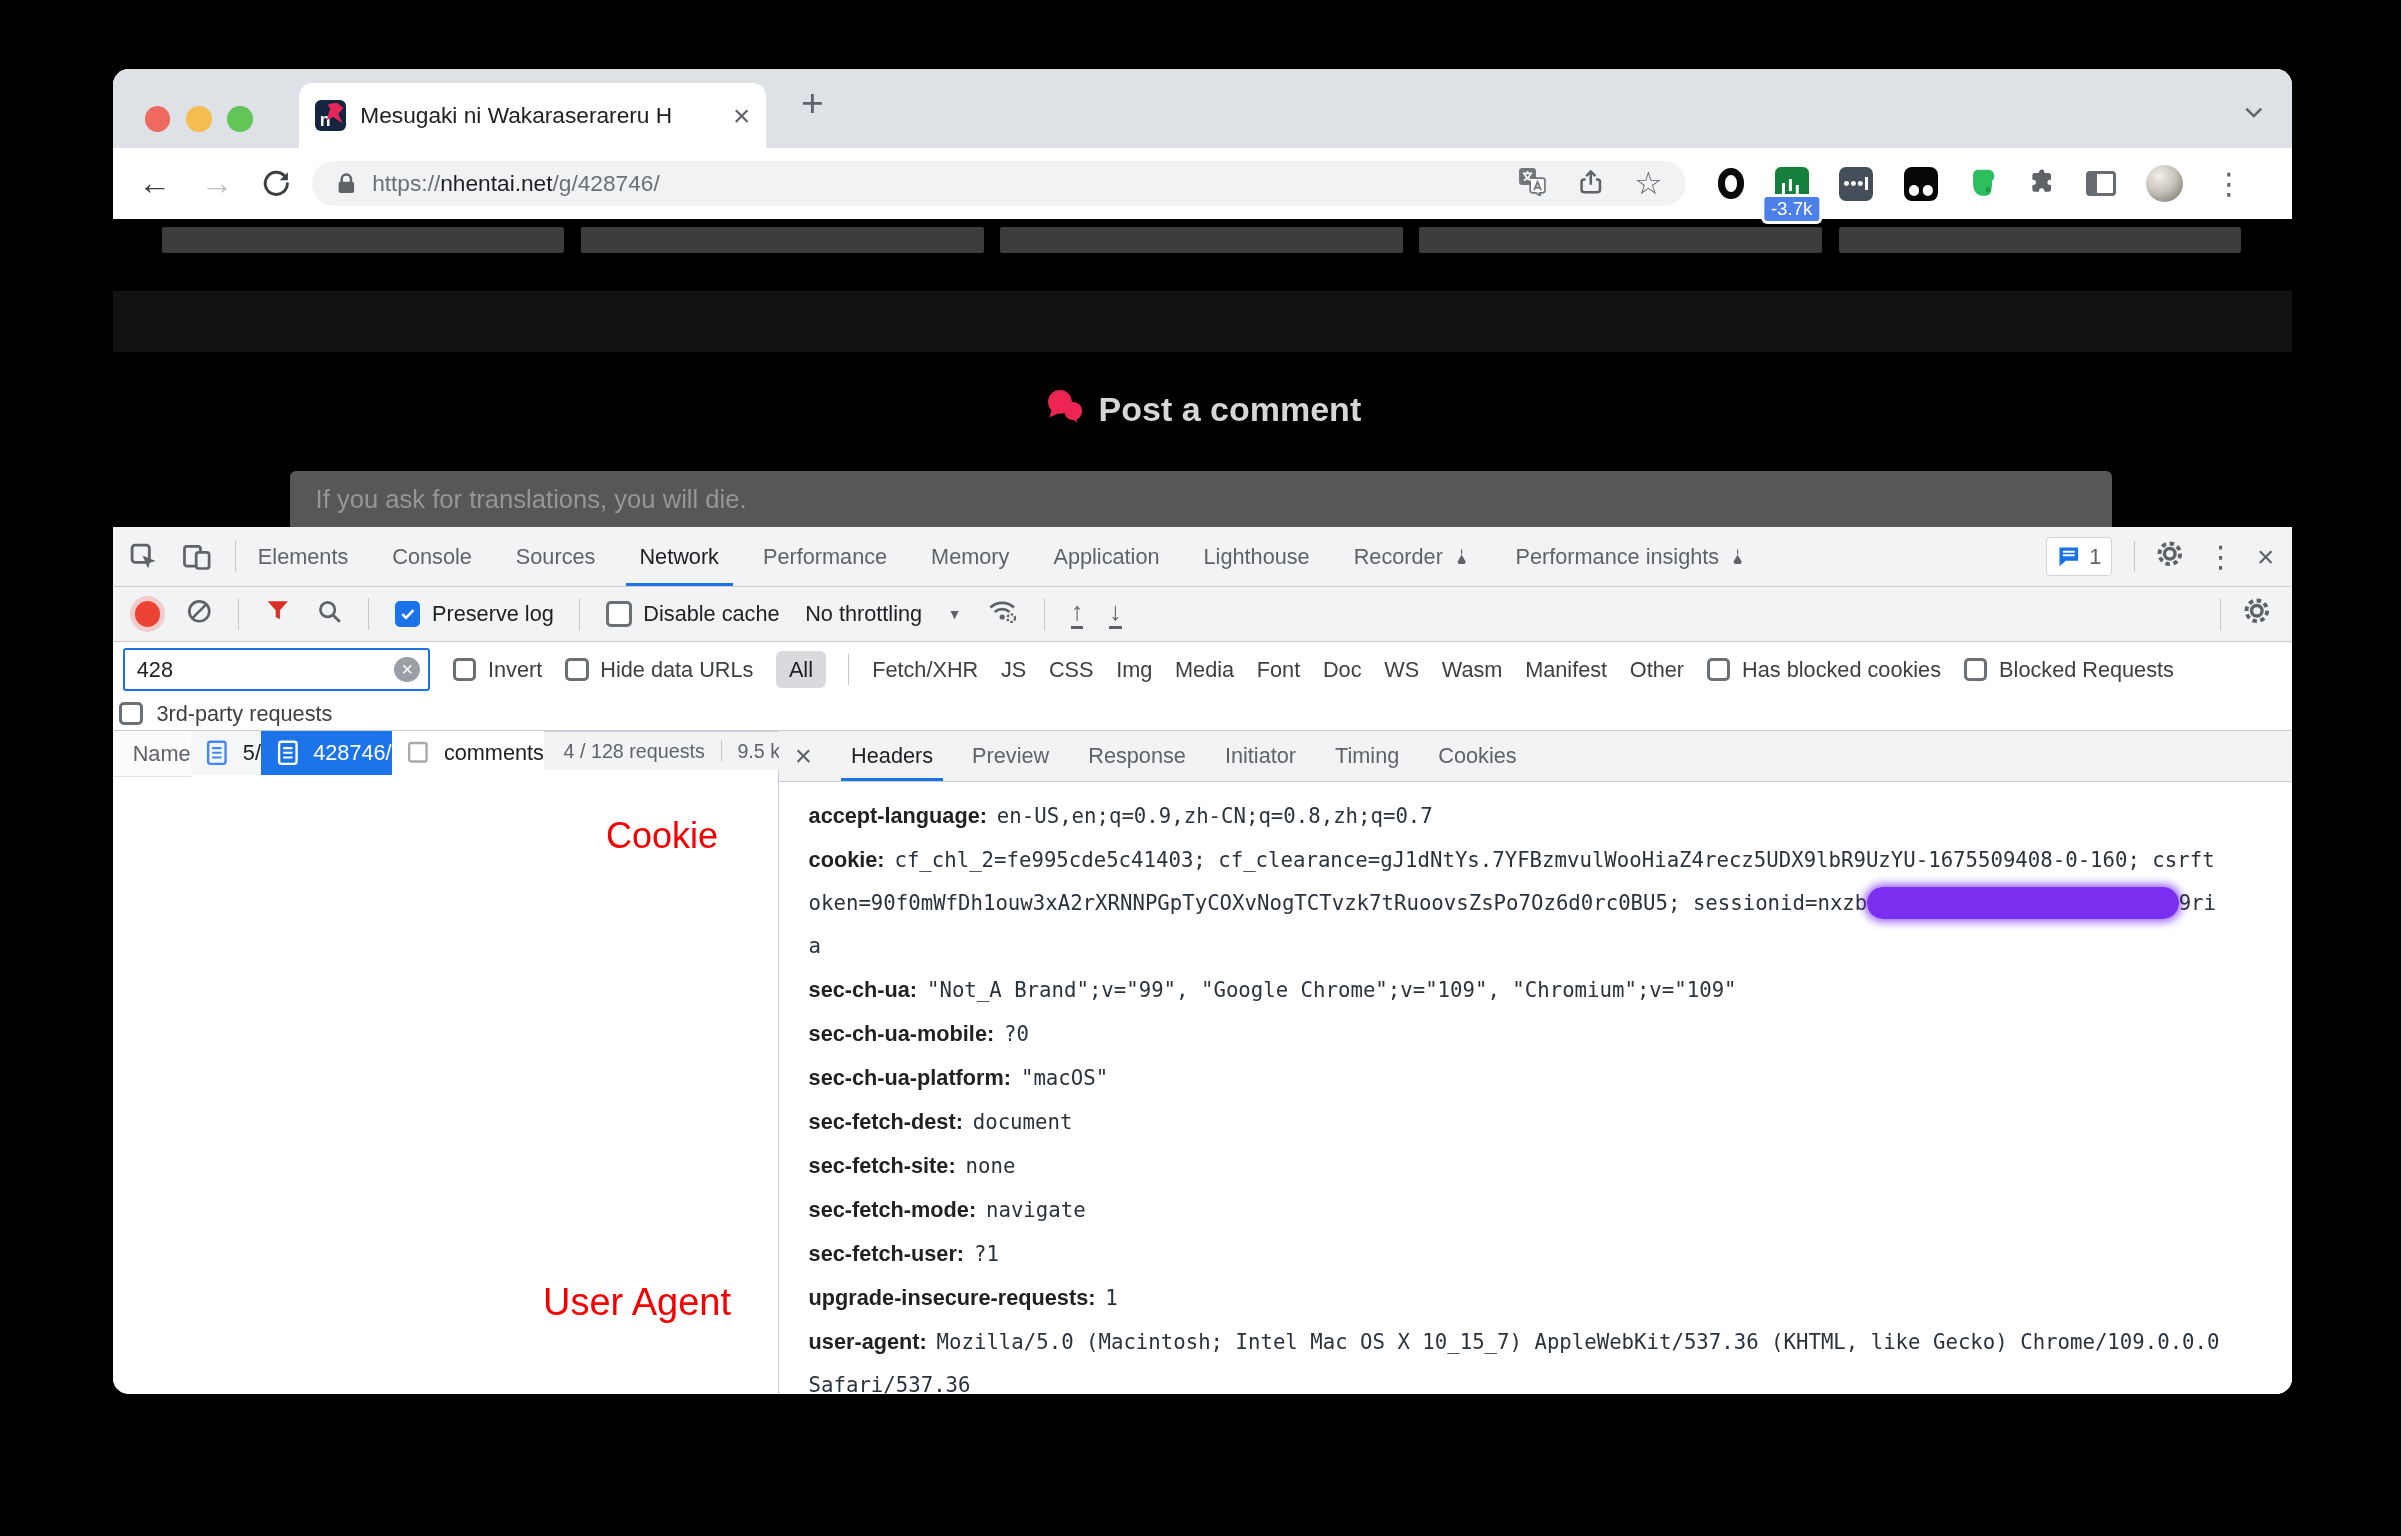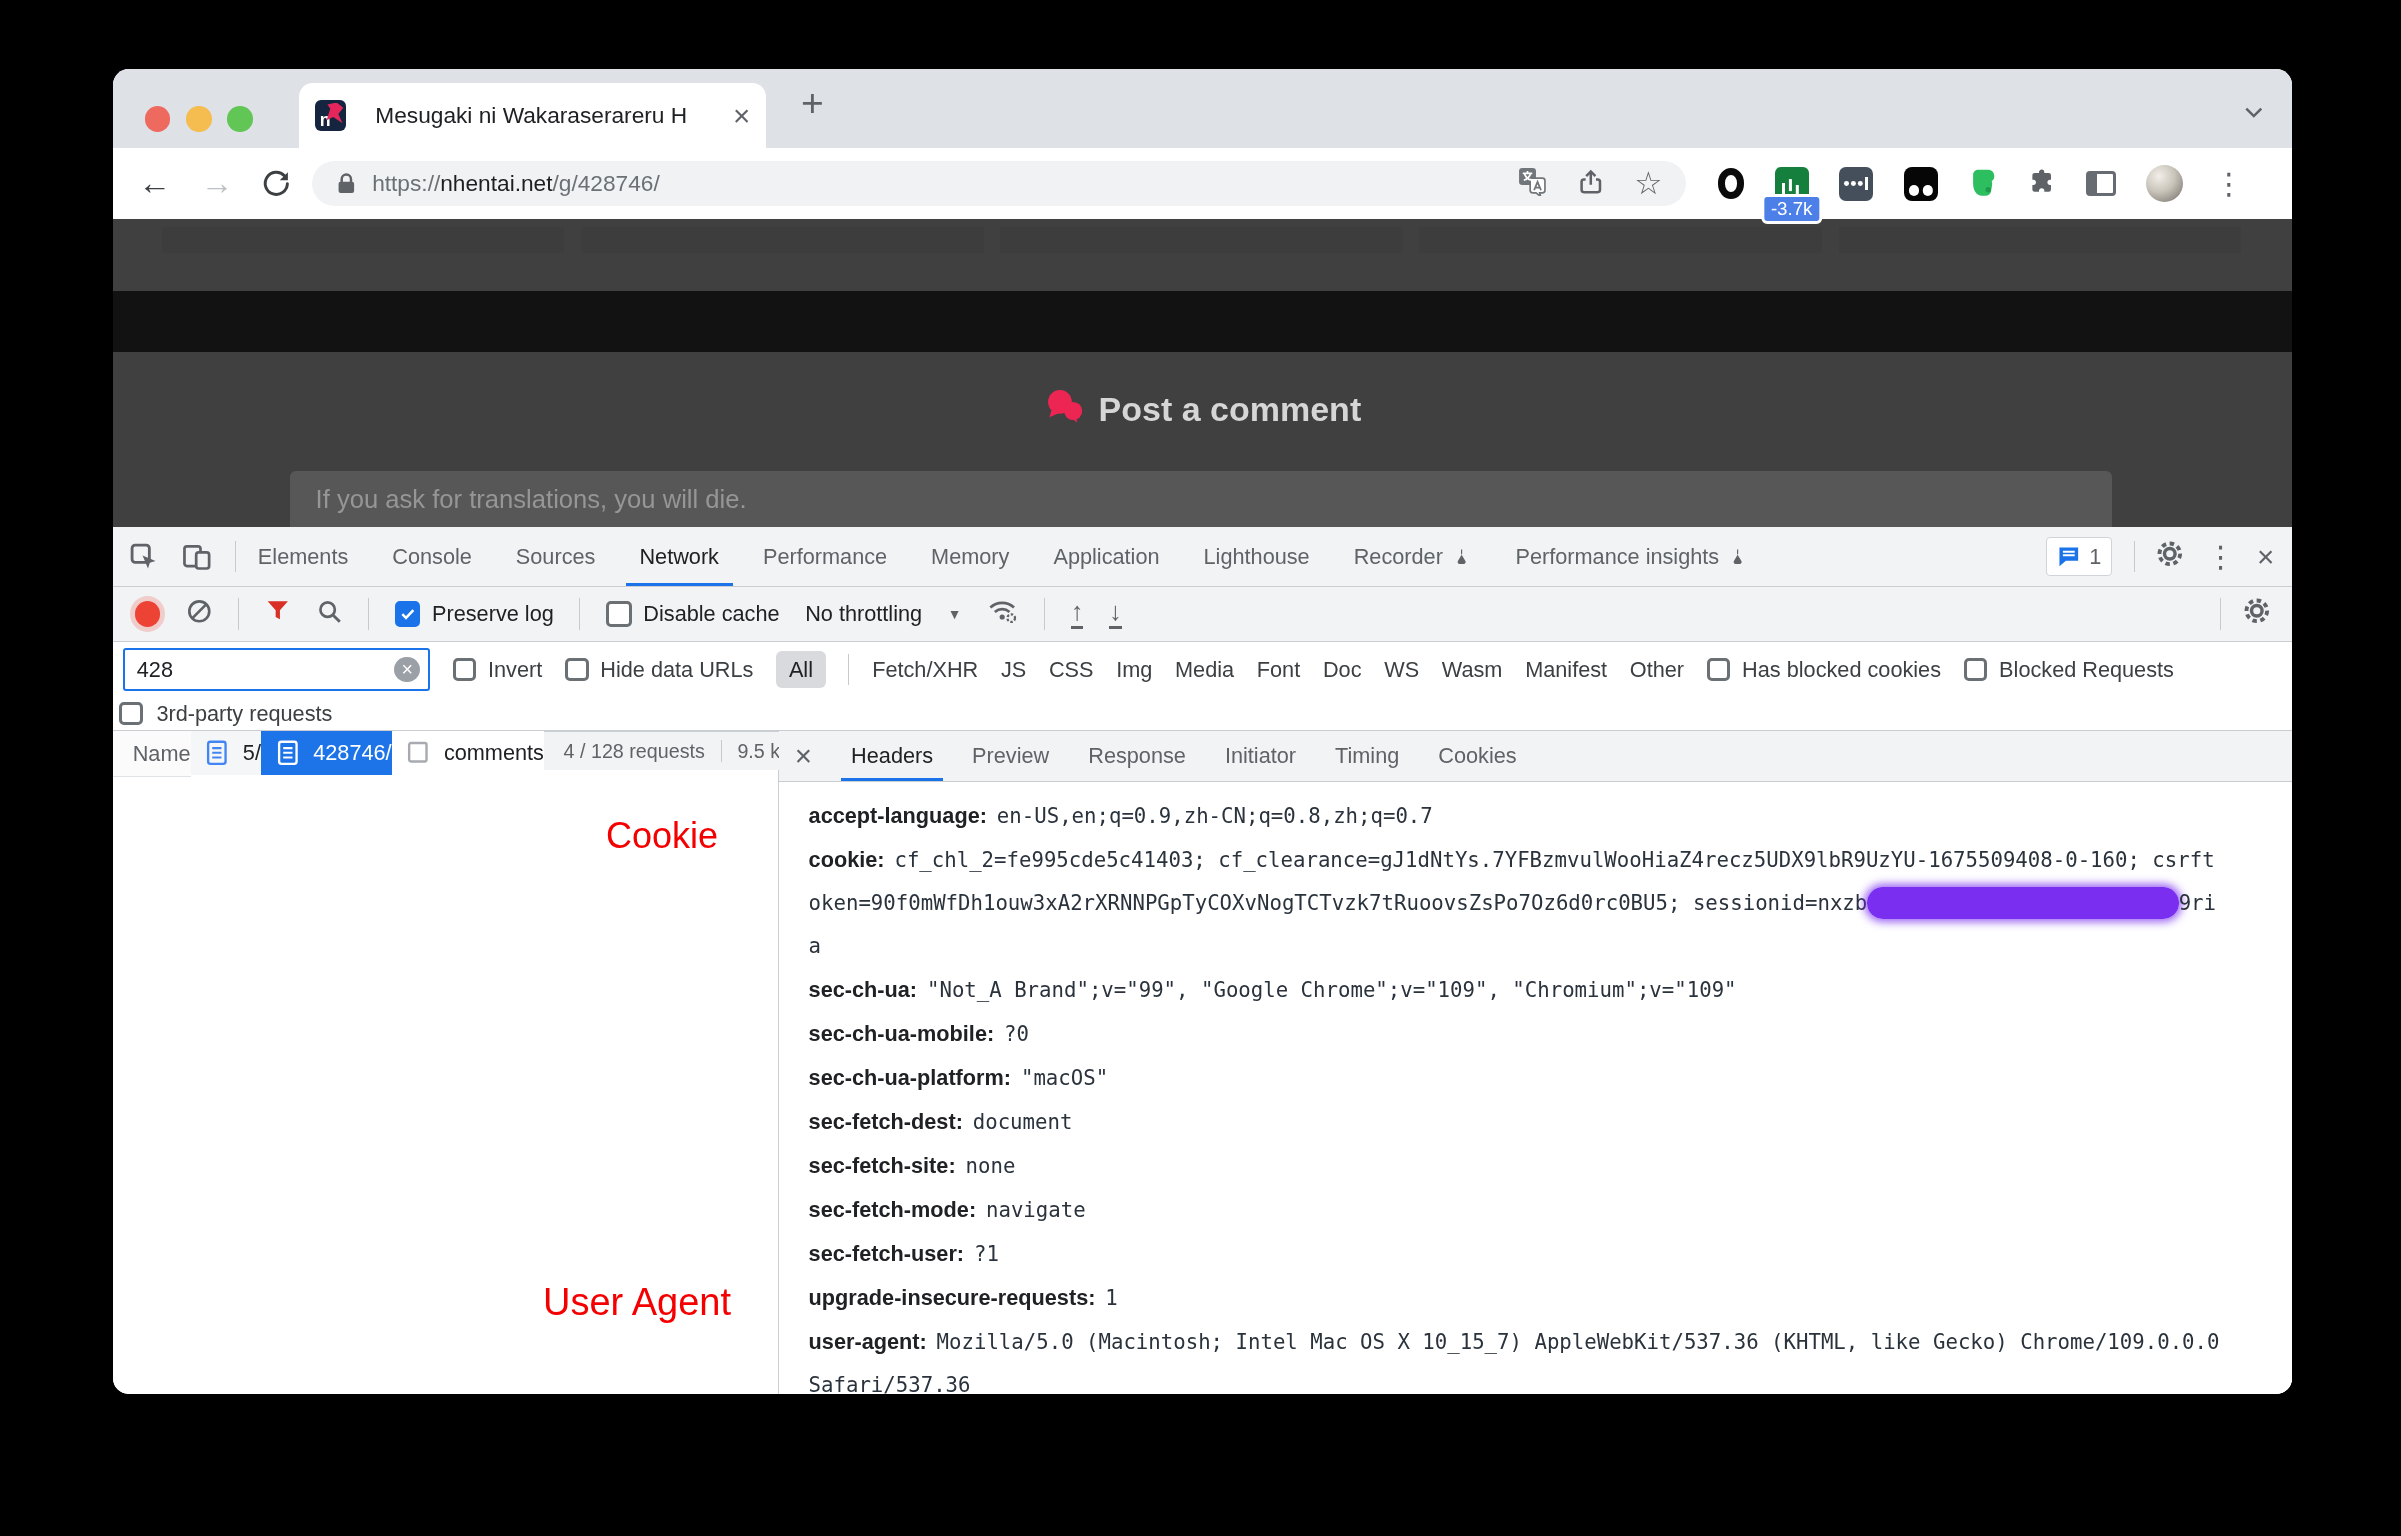--- a/index.html
+++ b/index.html
@@ -13,21 +13,21 @@
   .light{position:absolute;top:37px;width:25.6px;height:25.6px;border-radius:50%;}
   .l-close{left:31.5px;background:#ee6a5f;}
   .l-min{left:73px;background:#f5bd4f;}
   .l-zoom{left:114px;background:#62c657;}
   .tab{position:absolute;left:186px;top:13.8px;width:467px;height:65px;background:#fff;
        border-radius:13.8px 13.8px 0 0;display:flex;align-items:center;padding:0 15.8px;box-sizing:border-box;}
   .favicon{width:31.5px;height:31.5px;border-radius:5.9px;background:#16253f;position:relative;flex:none;}
   .favicon .fl{position:absolute;left:4.9px;bottom:0px;color:#fff;font-size:17.7px;font-weight:bold;}
   .favicon .wing{position:absolute;right:3px;top:3px;width:16.7px;height:20.7px;background:#e4265a;
                  clip-path:polygon(0 85%,22% 30%,5% 10%,60% 0,100% 25%,70% 55%,95% 100%,40% 70%);}
-  .tab-title{margin-left:29px;font-size:22.7px;color:#202124;white-space:nowrap;overflow:hidden;flex:1;}
+  .tab-title{margin-left:14px;font-size:22.7px;color:#202124;white-space:nowrap;overflow:hidden;flex:1;}
   .tab-close{font-size:29.6px;color:#5f6368;margin-left:5.9px;line-height:1;}
   .newtab{position:absolute;left:688px;top:11.8px;font-size:39px;font-weight:300;color:#5f6368;}
   .ts-chevron{position:absolute;right:25.6px;top:29.6px;}
 
   
   .toolbar{position:relative;height:71px;background:#fff;display:flex;align-items:center;}
   .nav{font-size:32.5px;color:#3c4043;margin-left:25.6px;line-height:1;}
   .nav.fwd{color:#bdc1c6;margin-left:29.6px;}
   .reload{margin-left:27.6px;display:flex;}
   .urlbar{margin-left:21.7px;width:1374px;height:45px;border-radius:22.7px;background:#f0f2f4;
@@ -53,21 +53,21 @@
   .ext-tm{width:34px;height:34px;border-radius:7.9px;background:#060606;position:relative;}
   .ext-tm::before{content:"";position:absolute;left:4.9px;bottom:4.9px;width:10.8px;height:10.8px;border-radius:50%;
                   background:#fff;box-shadow:13.8px 0 0 #fff;}
   .ext-side{width:29.6px;height:25.6px;border:3.9px solid #676c72;border-radius:3.9px;box-sizing:border-box;position:relative;}
   .ext-side::before{content:"";position:absolute;left:0;top:0;bottom:0;width:7.9px;background:#676c72;}
   .avatar{width:37px;height:37px;border-radius:50%;
           background:radial-gradient(circle at 35% 30%,#f2efe9,#c9c4ba 45%,#8e8a82 80%,#6e6a63);}
   .chrome-menu{font-size:29.6px;color:#5f6368;line-height:1;}
 
   
-  .page{position:relative;height:308px;background:#404040;overflow:hidden;}
+  .page{position:relative;height:308px;background:#000000;overflow:hidden;}
   .caps{position:absolute;top:7.9px;left:49px;right:51px;display:flex;gap:16.7px;}
   .cap{flex:1;height:26.6px;background:#3d3d3d;border-radius:2px;}
   .band{position:absolute;top:72px;left:0;right:0;height:61px;background:#121212;}
   .cheading{position:absolute;top:169px;left:0;right:0;display:flex;justify-content:center;align-items:center;gap:11.8px;}
   .cheading .txt{font-size:34px;font-weight:bold;color:#d6d6d6;}
   .comment-box{position:absolute;left:177px;top:252px;width:1822px;height:69px;background:#575757;border:none;
                border-radius:5.9px 5.9px 0 0;padding:13.8px 25.6px;box-sizing:border-box;font-size:25.6px;color:#eee;
                resize:none;font-family:"Liberation Sans",sans-serif;outline:none;}
   .comment-box::placeholder{color:#969696;}
 

